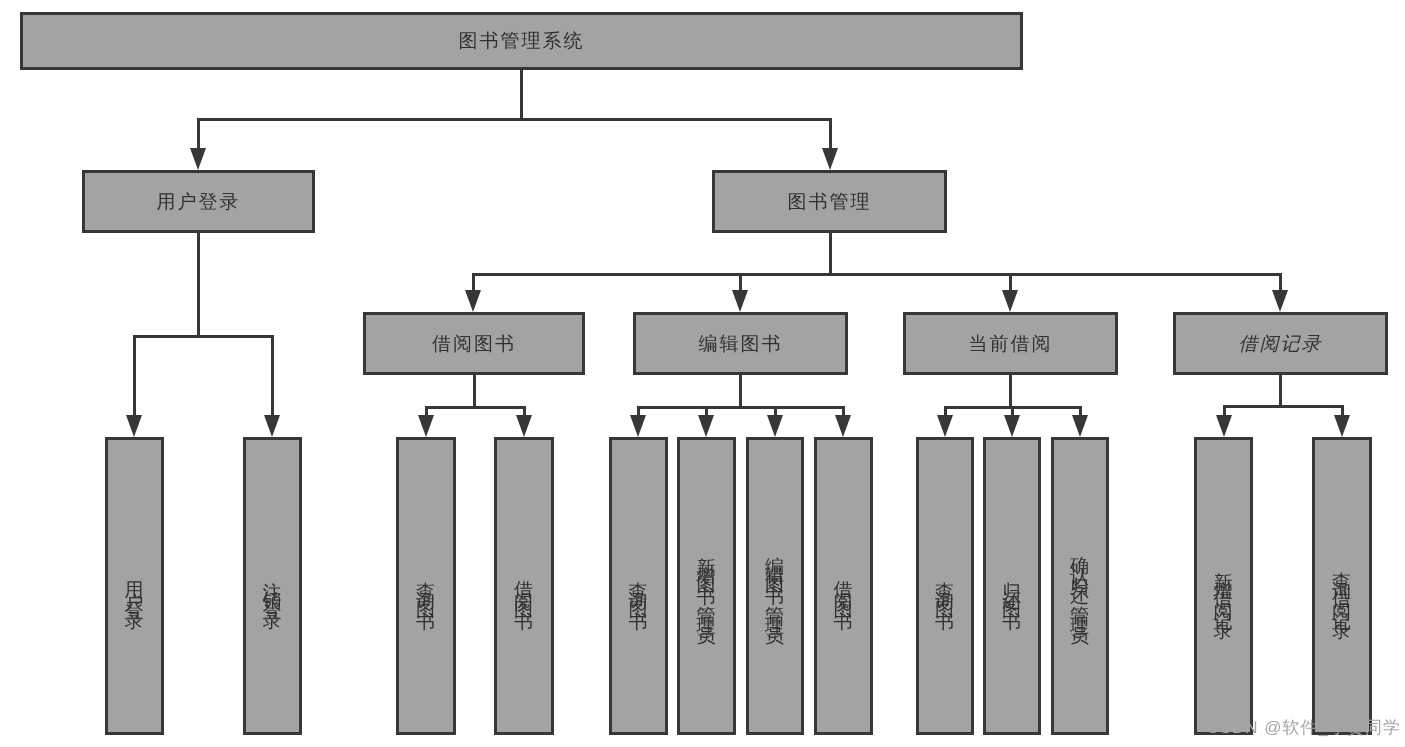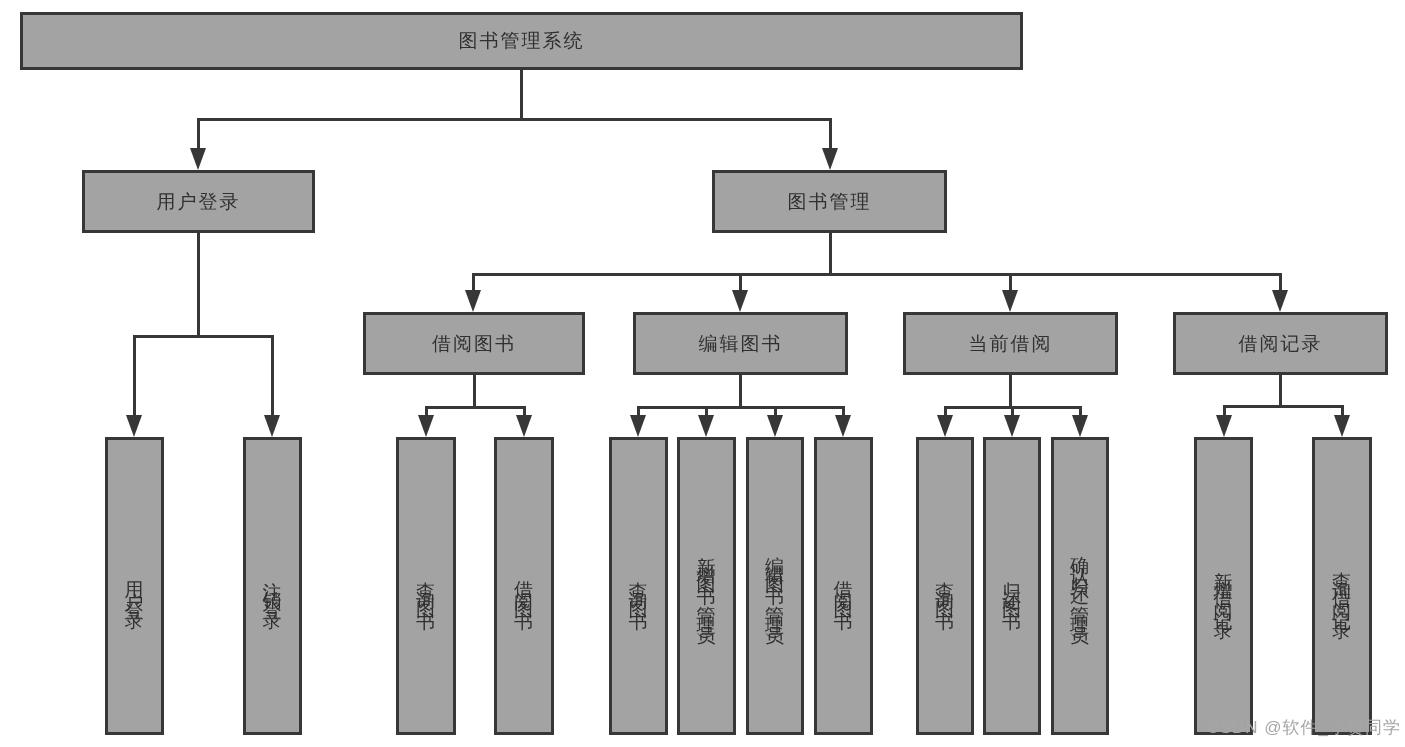--- a/index.html
+++ b/index.html
@@ -52,21 +52,21 @@
       <div class="node h" style="left: 363px; top: 312px; width: 222px; height: 63px; border-color: rgb(55, 55, 55);">
         <span class="lbl" style="color: rgb(48, 48, 48);">借阅图书</span>
       </div>
       <div class="node h" style="left: 633px; top: 312px; width: 215px; height: 63px; border-color: rgb(55, 55, 55);">
         <span class="lbl" style="color: rgb(48, 48, 48);">编辑图书</span>
       </div>
       <div class="node h" style="left: 903px; top: 312px; width: 215px; height: 63px; border-color: rgb(55, 55, 55);">
         <span class="lbl" style="color: rgb(48, 48, 48);">当前借阅</span>
       </div>
       <div class="node h" style="left: 1173px; top: 312px; width: 215px; height: 63px; border-color: rgb(55, 55, 55);">
-        <span class="lbl" style="color: rgb(48, 48, 48);">借阅记录</span>
+        <span class="lbl" style="color: rgb(48, 48, 48); font-style: italic;">借阅记录</span>
       </div>
       <div class="node v" style="left: 105px; top: 437px; width: 59px; height: 298px; border-color: rgb(55, 55, 55);">
         <span class="lbl" style="color: rgb(48, 48, 48);">用户登录</span>
       </div>
       <div class="node v" style="left: 243px; top: 437px; width: 59px; height: 298px; border-color: rgb(55, 55, 55);">
         <span class="lbl" style="color: rgb(48, 48, 48);">注销登录</span>
       </div>
       <div class="node v" style="left: 396px; top: 437px; width: 60px; height: 298px; border-color: rgb(55, 55, 55);">
         <span class="lbl" style="color: rgb(48, 48, 48);">查询图书</span>
       </div>

